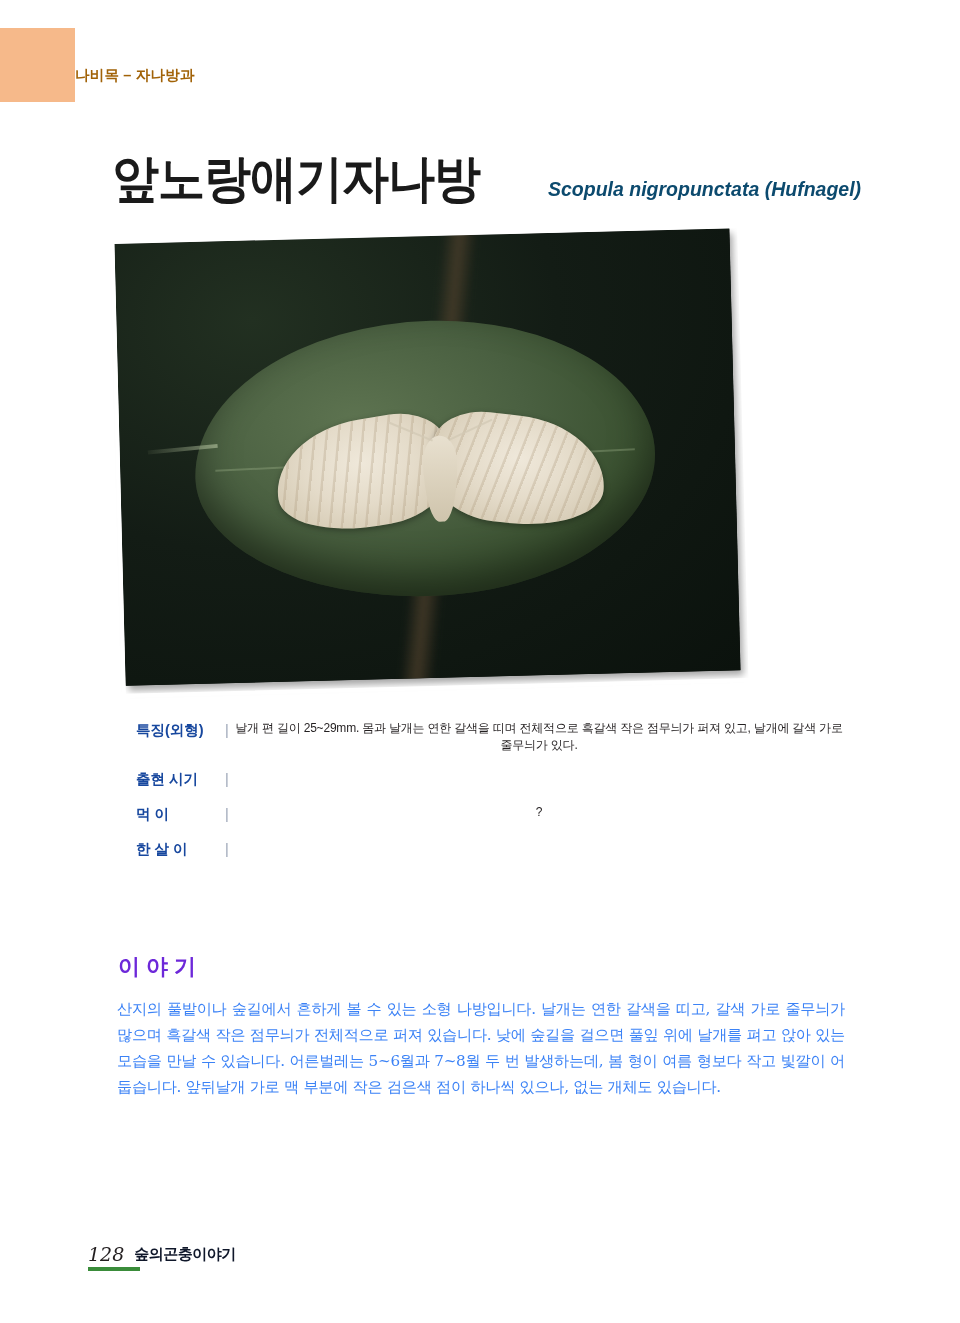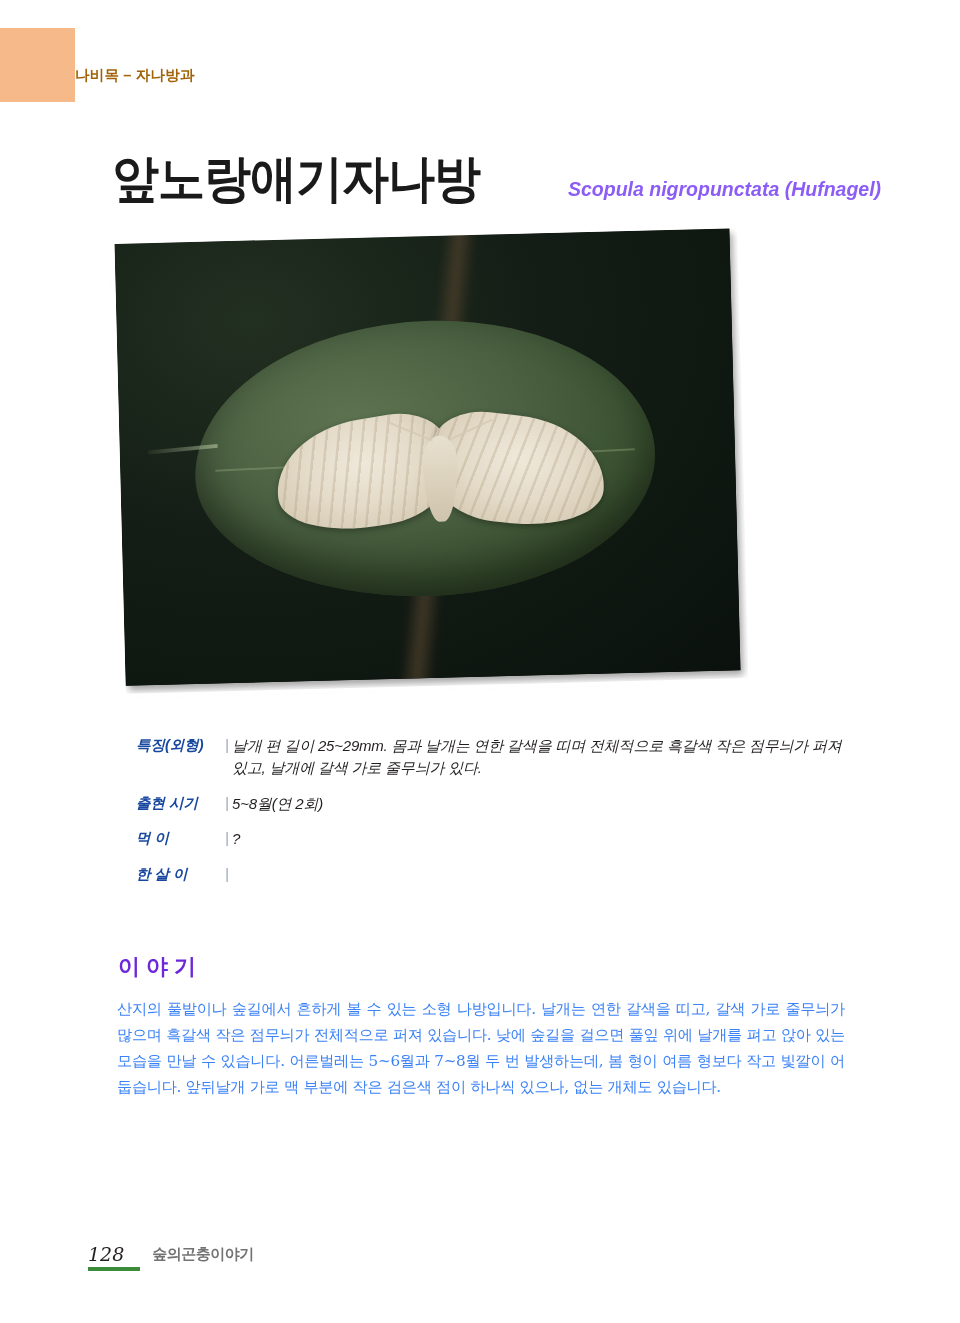--- a/index.html
+++ b/index.html
@@ -42,26 +42,26 @@
     font-size: 47px;
     font-weight: 700;
     color: #1a1a1a;
     letter-spacing: -1px;
     font-family: "DejaVu Sans", sans-serif;
     transform: scaleY(1.08);
     transform-origin: left top;
   }
   .title-sci {
     position: absolute;
-    left: 568px;
+    left: 548px;
     top: 178px;
     font-size: 19.5px;
     font-style: italic;
     font-weight: 700;
-    color: #8b5cf6;
+    color: #0c4a6e;
     white-space: nowrap;
   }
 
   
   .photo-wrap {
     position: absolute;
     left: 120px;
     top: 236px;
     width: 620px;
     height: 455px;
@@ -178,23 +178,22 @@
     width: 623px; height: 450px;
     border: 4px solid #ffffff;
     transform: rotate(-1.45deg);
     pointer-events: none;
   }
 
   
   .facts {
     position: absolute;
     left: 136px;
-    top: 735px;
+    top: 720px;
     width: 710px;
-    font-style: italic;
   }
   .fact-row {
     display: flex;
     margin-bottom: 14px;
     line-height: 1.45;
   }
   .fact-label {
     flex: 0 0 86px;
     color: #17479e;
     font-weight: 700;
@@ -203,22 +202,23 @@
   }
   .fact-sep {
     flex: 0 0 10px;
     color: #9aa3b5;
     font-size: 14.5px;
     text-align: center;
   }
   .fact-value {
     flex: 1 1 auto;
     color: #231f20;
-    font-size: 15px;
+    font-size: 12px;
     letter-spacing: -0.2px;
+    text-align: center;
   }
 
   
   .story-heading {
     position: absolute;
     left: 118px;
     top: 952px;
     font-size: 22px;
     font-weight: 700;
     color: #6d28d9;
@@ -238,39 +238,39 @@
     letter-spacing: -0.3px;
   }
 
   
   .footer {
     position: absolute;
     left: 88px;
     bottom: 58px;
     display: flex;
     align-items: flex-end;
-    gap: 28px;
+    gap: 10px;
   }
   .footer-bar {
     position: absolute;
     left: 88px;
     bottom: 52px;
     width: 52px;
     height: 4px;
     background: #3a8c3a;
   }
   .page-num {
     font-size: 19px;
     color: #231f20;
     font-style: italic;
     font-family: "DejaVu Serif", serif;
   }
   .footer-title {
     font-size: 15px;
-    color: #737373;
+    color: #0f172a;
     font-weight: 700;
     font-family: "DejaVu Sans", sans-serif;
     letter-spacing: -0.5px;
     padding-bottom: 1px;
   }
 </style>
 </head>
 <body>
 
 <div class="header-tab"></div>
@@ -306,21 +306,20 @@
 
   <div class="fact-row">
     <div class="fact-label">특징(외형)</div>
     <div class="fact-sep">|</div>
     <div class="fact-value">날개 편 길이 25~29mm. 몸과 날개는 연한 갈색을 띠며 전체적으로 흑갈색 작은 점무늬가 퍼져 있고, 날개에 갈색 가로 줄무늬가 있다.</div>
   </div>
 
   <div class="fact-row">
     <div class="fact-label">출현 시기</div>
     <div class="fact-sep">|</div>
-    <div class="fact-value">5~8월(연 2회)</div>
   </div>
 
   <div class="fact-row">
     <div class="fact-label">먹     이</div>
     <div class="fact-sep">|</div>
     <div class="fact-value">?</div>
   </div>
 
   <div class="fact-row">
     <div class="fact-label">한 살 이</div>

